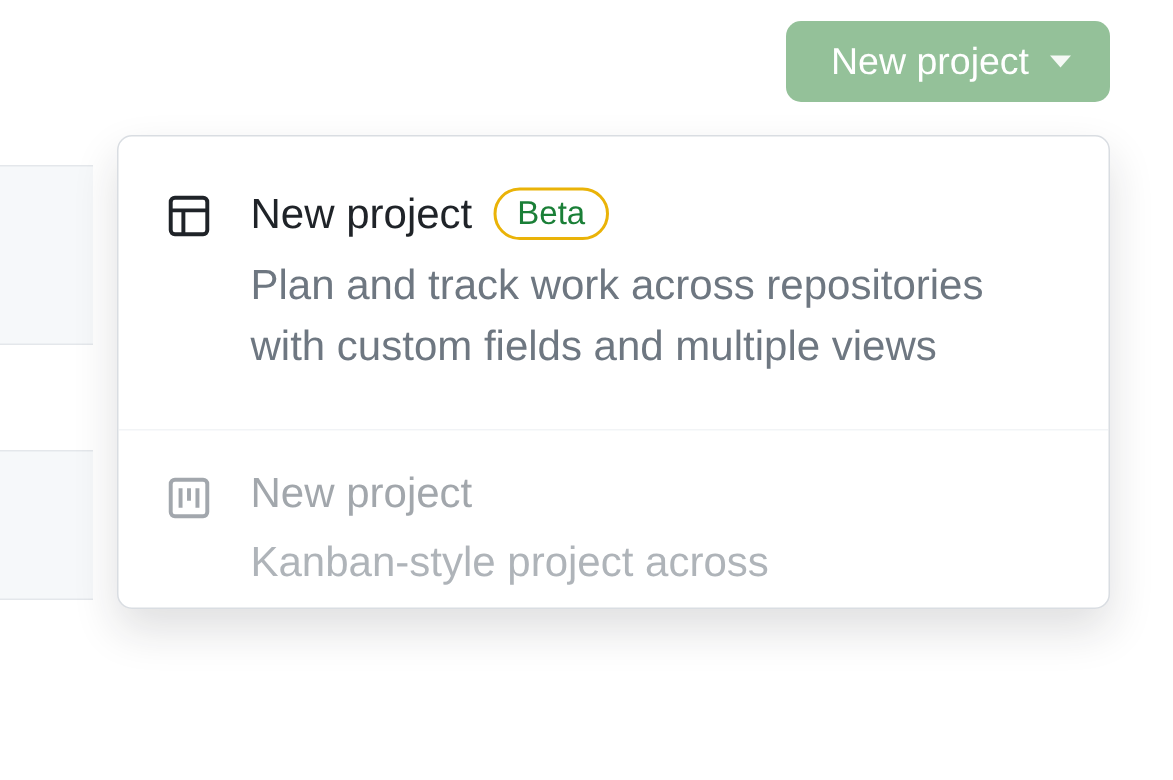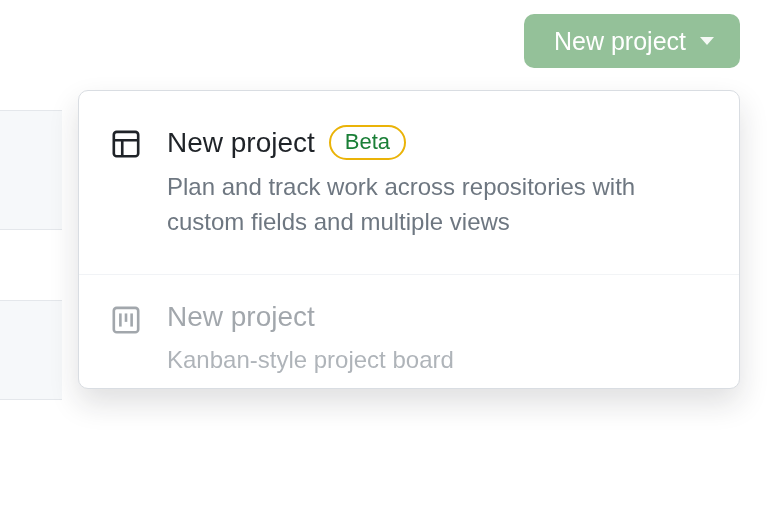--- a/index.html
+++ b/index.html
@@ -95,21 +95,21 @@
       align-items: center;
       padding: 2px 14px 3px;
       border: 2px solid #eab308;
       border-radius: 999px;
       color: #1a7f37;
       font-size: 22px;
       font-weight: 500;
       line-height: 1.2;
     }
     .desc {
-      font-size: 24px;
+      font-size: 28px;
       line-height: 1.45;
       color: #6e7781;
     }
     .menu-item.faded {
       opacity: 0.55;
       padding-top: 26px;
       padding-bottom: 10px;
     }
     .menu-item.faded .title-text { color: #57606a; }
     svg { display: block; }
@@ -150,17 +150,17 @@
         <rect x="1.5" y="1.5" width="13" height="13" rx="1.5"></rect>
         <line x1="5" y1="4.5" x2="5" y2="11.5"></line>
         <line x1="8" y1="4.5" x2="8" y2="9"></line>
         <line x1="11" y1="4.5" x2="11" y2="11.5"></line>
       </svg>
     </span>
     <div class="content">
       <div class="title-row">
         <span class="title-text">New project</span>
       </div>
-      <div class="desc">Kanban-style project board</div>
+      <div class="desc">Kanban-style project across</div>
     </div>
   </div>
 
 </div>
 
 </body></html>

